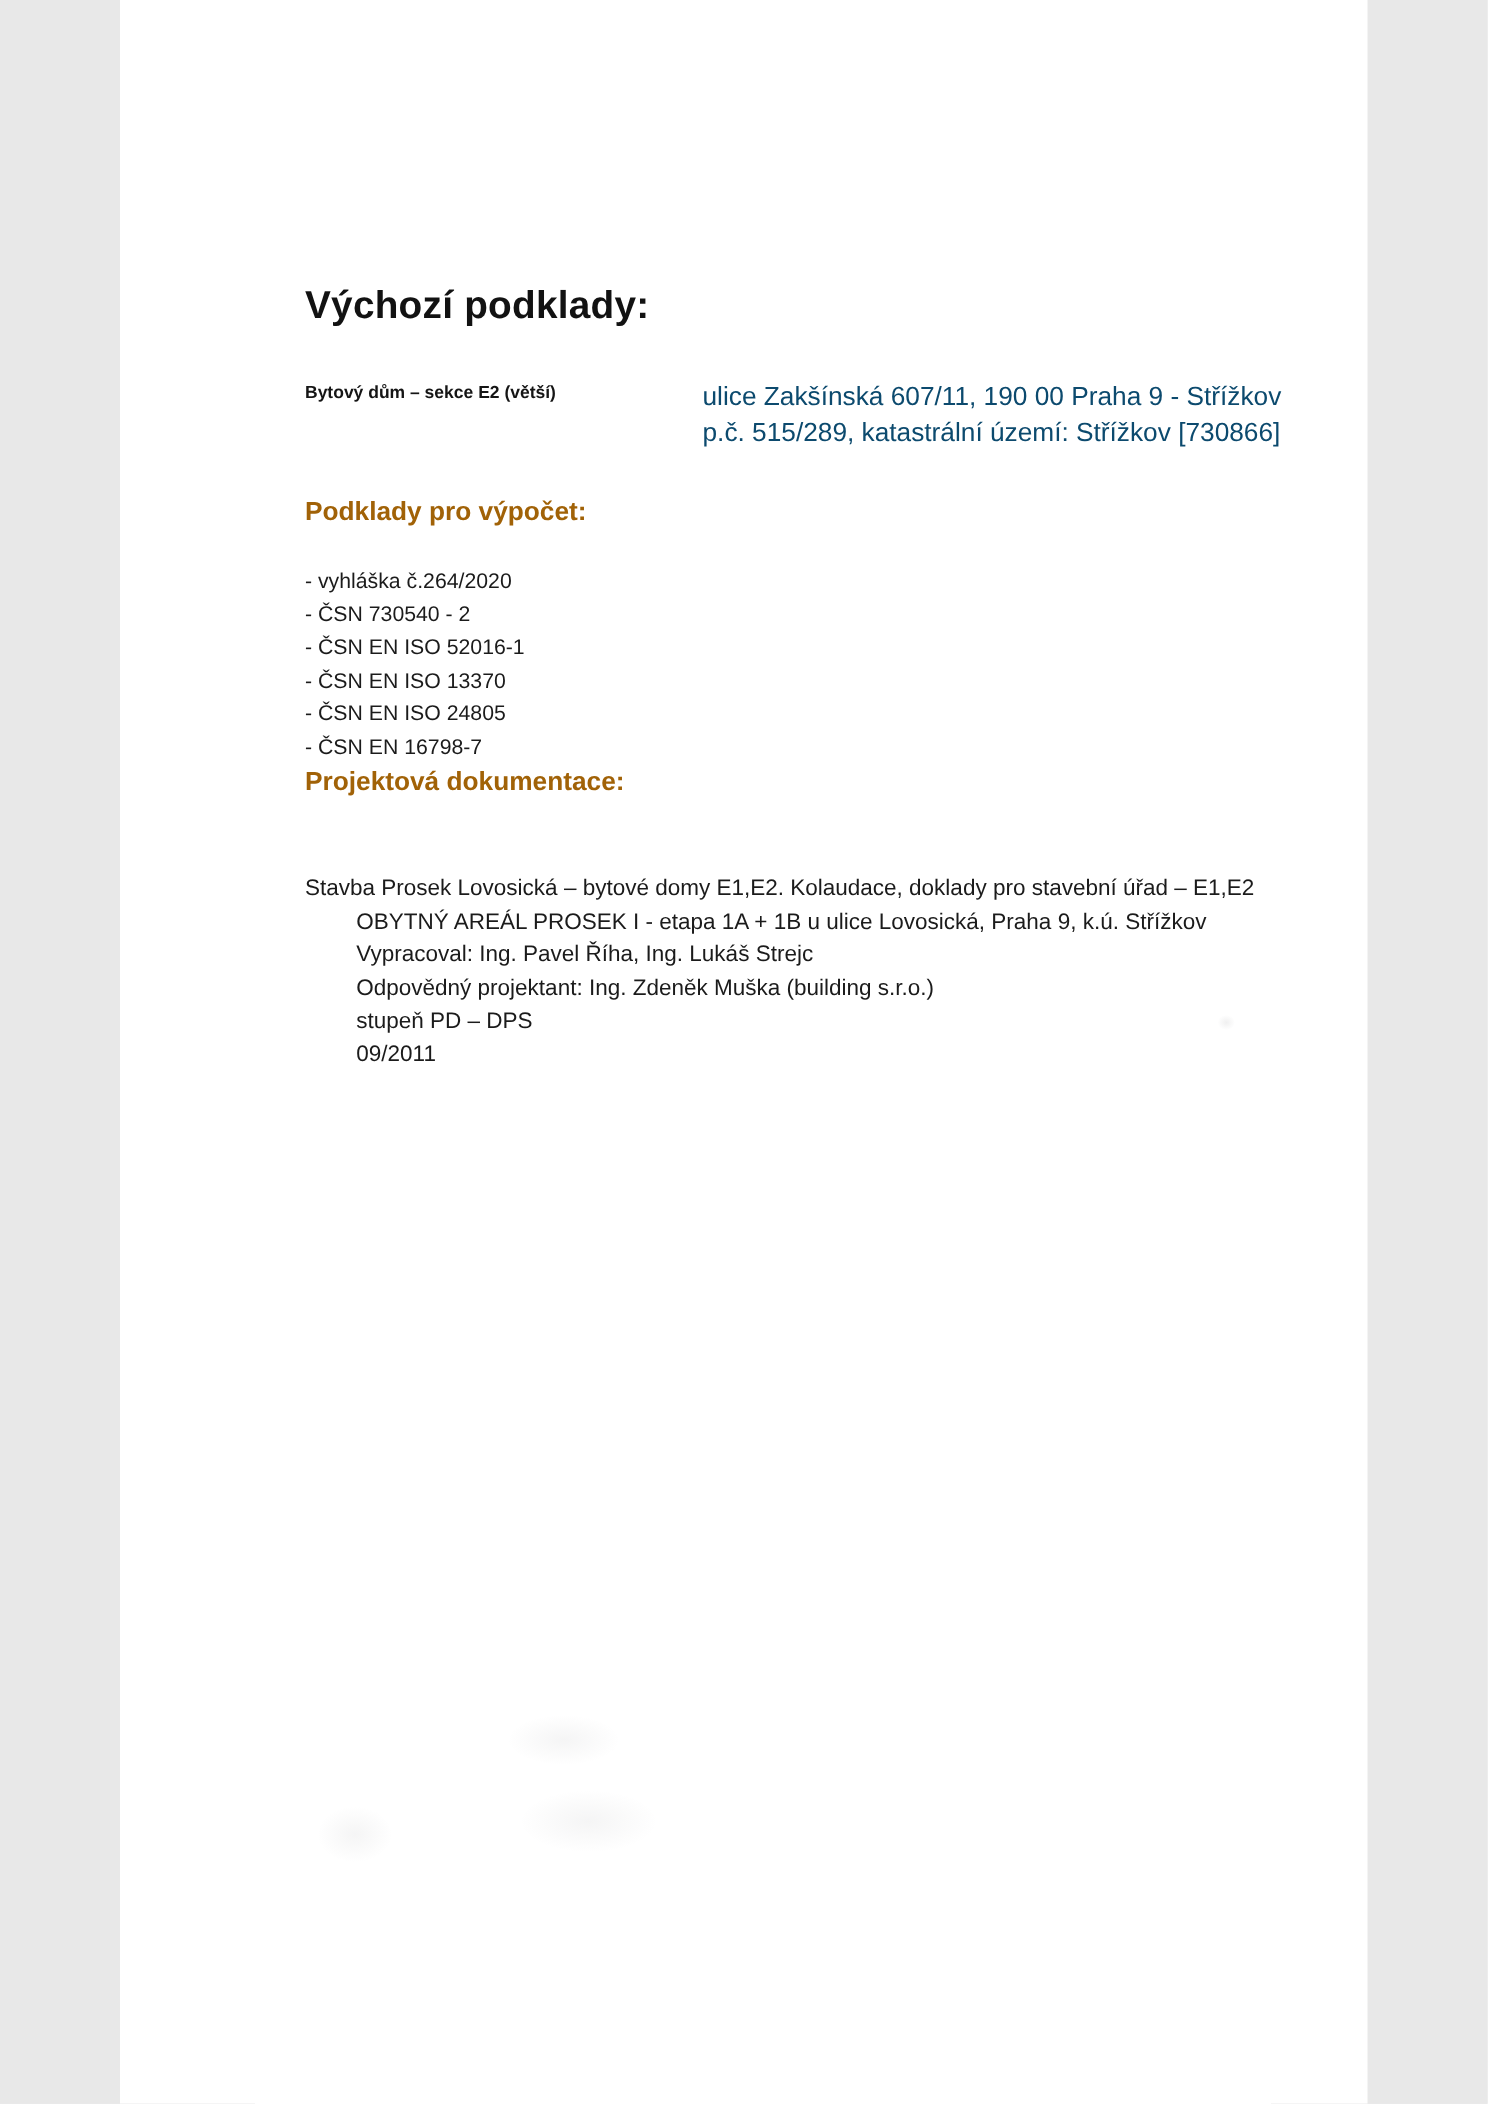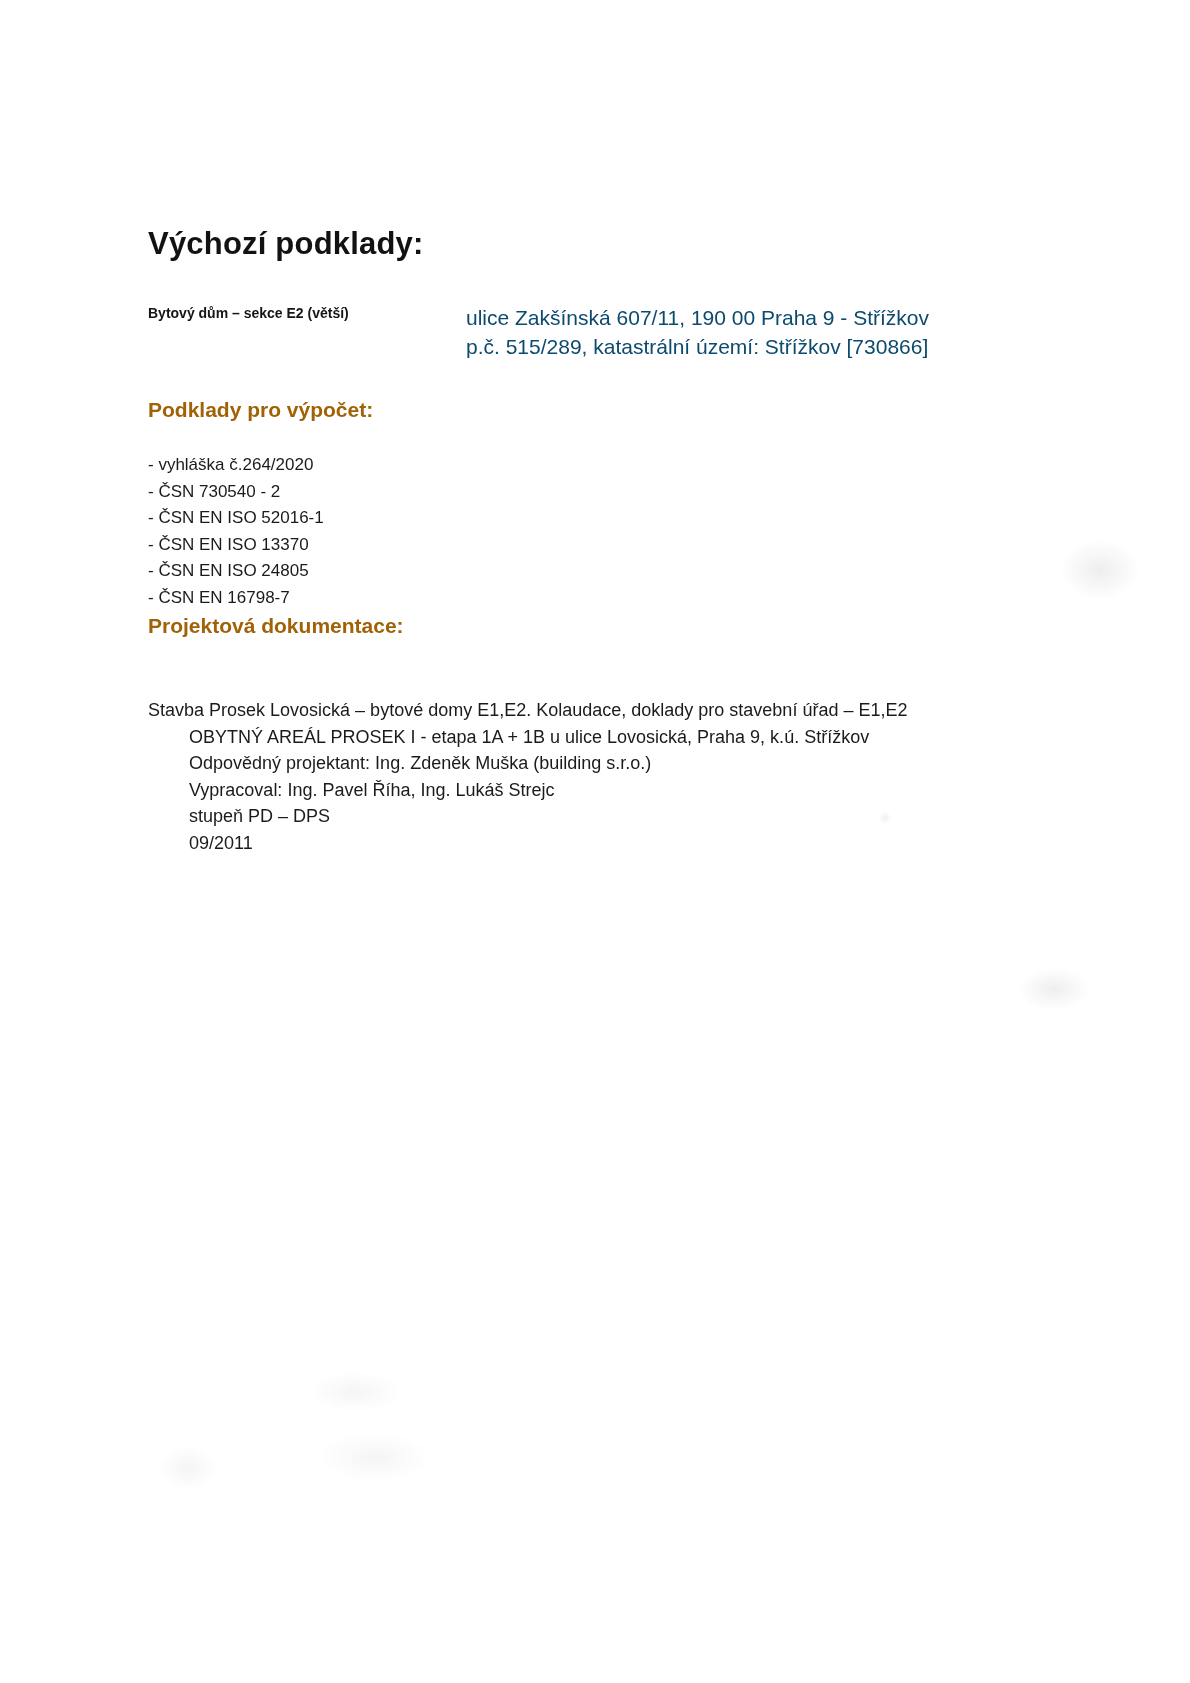--- a/index.html
+++ b/index.html
@@ -2,21 +2,21 @@
 <html lang="cs"><head>
 <meta charset="utf-8">
 <style>
   html, body {
     margin: 0;
     padding: 0;
     background: #e8e8e8;
   }
   .page {
     position: relative;
-    width: 1190px;
+    width: 998px;
     height: 1683px;
     margin: 0 auto;
     background: #ffffff;
     overflow: hidden;
     font-family: "Liberation Sans", "DejaVu Sans", sans-serif;
     color: #161616;
     -webkit-font-smoothing: antialiased;
   }
   .page * { box-sizing: border-box; }
 
@@ -116,22 +116,22 @@
     <div>- ČSN EN ISO 13370</div>
     <div>- ČSN EN ISO 24805</div>
     <div>- ČSN EN 16798-7</div>
   </div>
 
   <h2 class="heading-2 heading-dokumentace">Projektová dokumentace:</h2>
 
   <div class="dokumentace-block">
     <div>Stavba Prosek Lovosická – bytové domy E1,E2. Kolaudace, doklady pro stavební úřad – E1,E2</div>
     <div class="indent">OBYTNÝ AREÁL PROSEK I - etapa 1A + 1B u ulice Lovosická, Praha 9, k.ú. Střížkov</div>
+    <div class="indent">Vypracoval: Ing. Pavel Říha, Ing. Lukáš Strejc</div>
     <div class="indent">Odpovědný projektant: Ing. Zdeněk Muška (building s.r.o.)</div>
-    <div class="indent">Vypracoval: Ing. Pavel Říha, Ing. Lukáš Strejc</div>
     <div class="indent">stupeň PD – DPS</div>
     <div class="indent">09/2011</div>
   </div>
 
   <div class="scan-artifact artifact-1"></div>
   <div class="scan-artifact artifact-2"></div>
   <div class="scan-artifact artifact-3"></div>
   <div class="scan-artifact artifact-4"></div>
   <div class="scan-artifact artifact-5"></div>
   <div class="scan-artifact artifact-6"></div>

